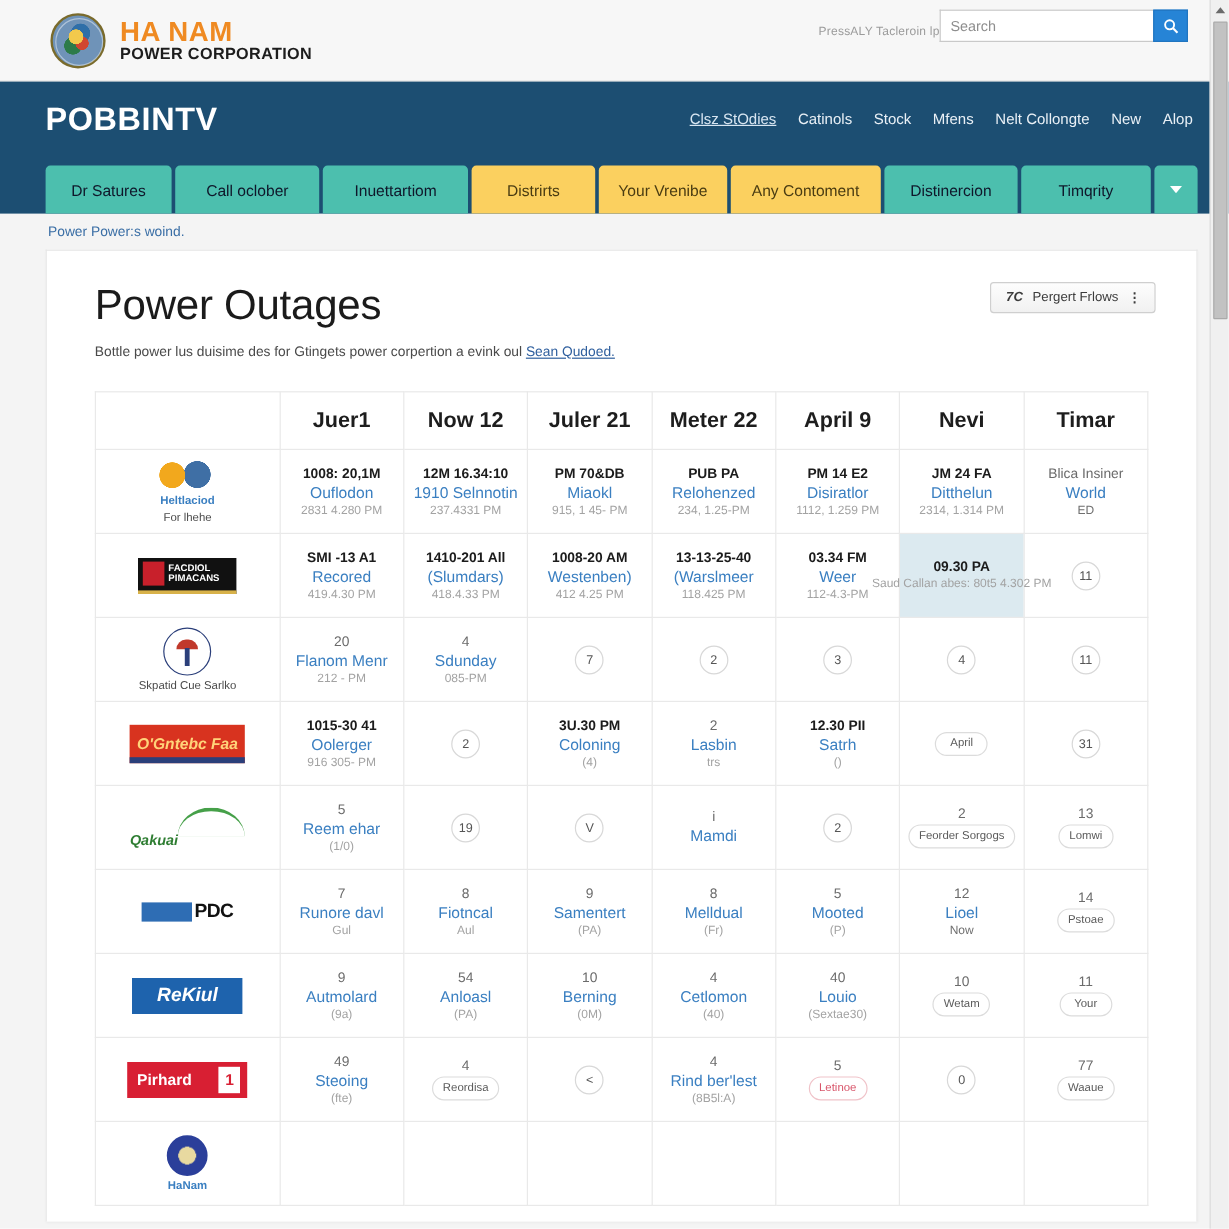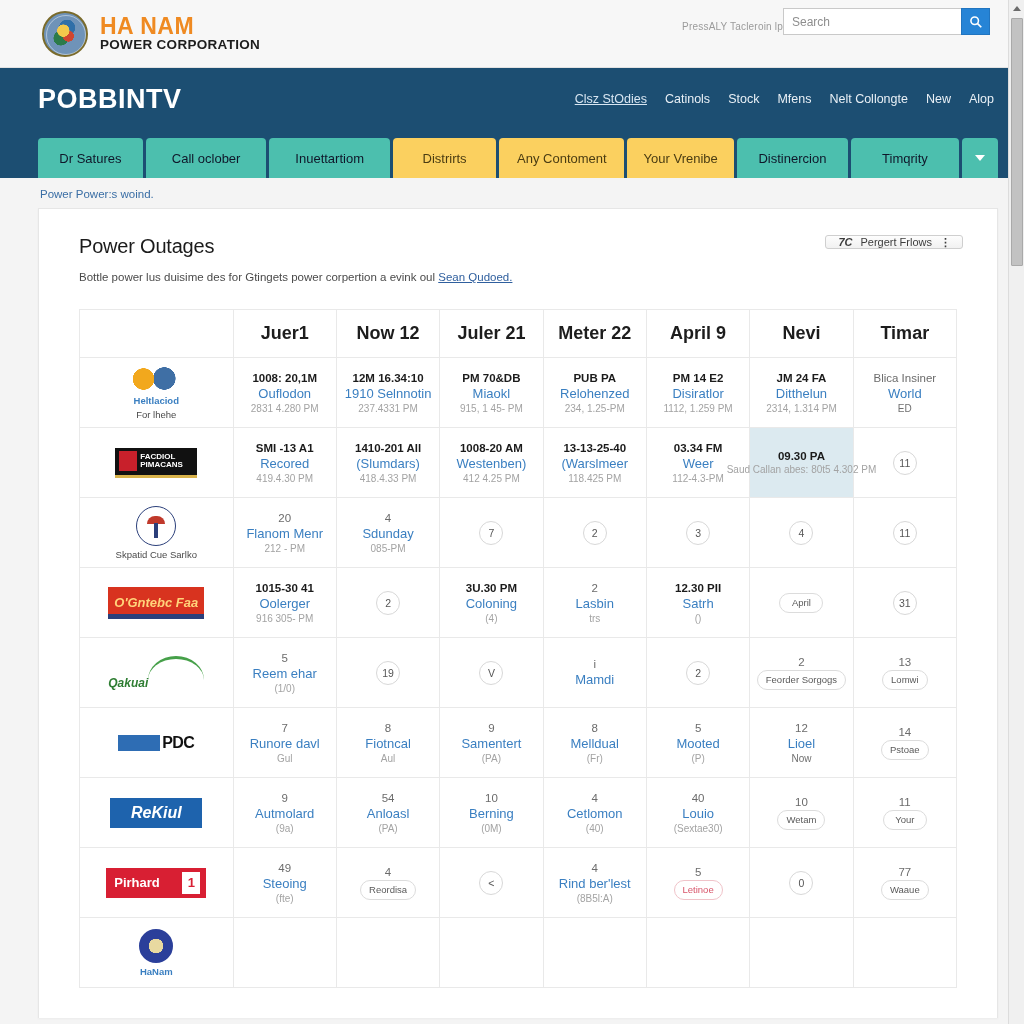--- a/index.html
+++ b/index.html
@@ -110,31 +110,31 @@
     margin: 0 26px 0 38px;
     background: #ffffff;
     border: 1px solid #e6e6e6;
     border-bottom: none;
     min-height: 810px;
     padding: 26px 22px 0 22px;
     position: relative;
     box-shadow: 0 1px 2px rgba(0,0,0,.04);
   }
   .page-title {
-    font-size: 20px; font-weight: normal; color: #1b1b1b;
+    font-size: 35px; font-weight: normal; color: #1b1b1b;
     letter-spacing: -.2px; margin-left: 18px;
   }
   .page-sub {
     font-size: 11.5px; color: #4a4a4a; margin: 11px 0 0 18px; line-height: 1.4;
   }
   .page-sub a { color: #2f5f9e; text-decoration: underline; }
 
   .filter-btn {
     position: absolute; right: 34px; top: 26px;
-    height: 14px; padding: 0 12px;
+    height: 26px; padding: 0 12px;
     background: linear-gradient(#fdfdfd,#f1f1f1);
     border: 1px solid #cfcfcf; border-radius: 3px;
     display: flex; align-items: center; gap: 8px;
     font-size: 11px; color: #3c3c3c; cursor: pointer;
   }
   .filter-btn .kicker { font-weight: bold; font-style: italic; }
   .kebab { letter-spacing: -1px; font-weight: bold; }
 
   
   table.grid {
@@ -295,22 +295,22 @@
           <a href="#">Mfens</a>
           <a href="#">Nelt Collongte</a>
           <a href="#">New</a>
           <a href="#">Alop</a>
         </div>
       <div class="tabs">
           <div class="tab teal t1">Dr Satures</div>
           <div class="tab teal t2">Call oclober</div>
           <div class="tab teal t3">Inuettartiom</div>
           <div class="tab amber t4">Distrirts</div>
+          <div class="tab amber t5">Your Vrenibe</div>
           <div class="tab amber t6">Any Contoment</div>
-          <div class="tab amber t5">Your Vrenibe</div>
           <div class="tab teal t7">Distinercion</div>
           <div class="tab teal t8">Timqrity</div>
           <div class="tab caret">
             <div class="caret-glyph"></div>
           </div>
         </div>
     </div>
   </div>
 
   <div class="breadcrumb">Power Power:s woind.</div>

